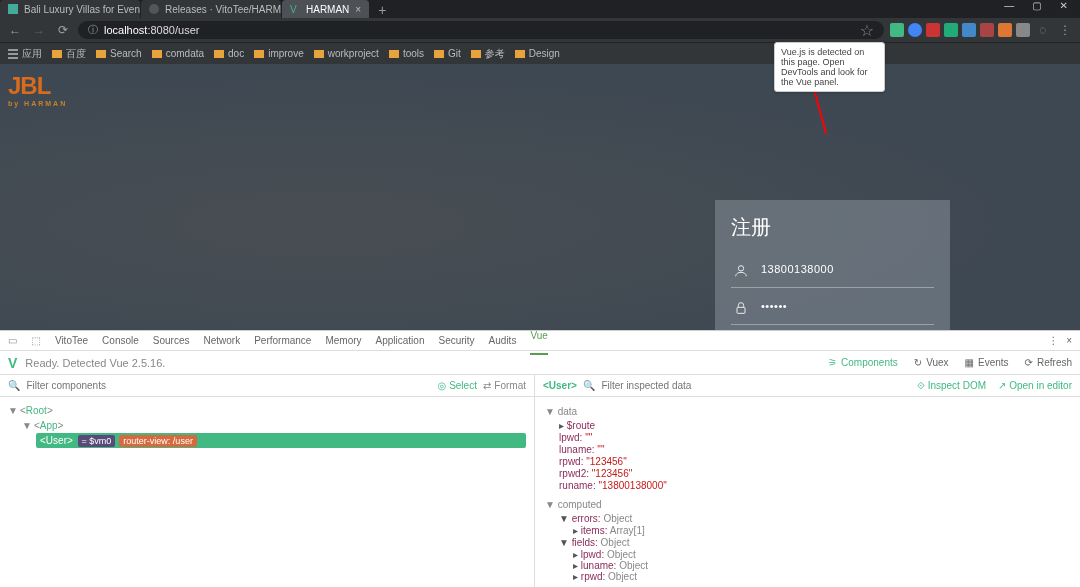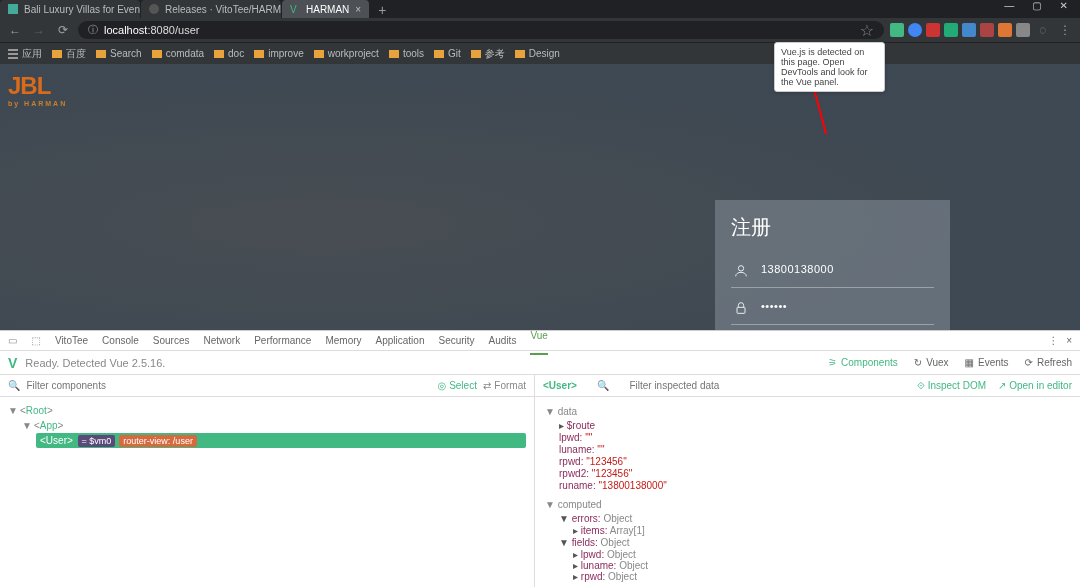--- a/index.html
+++ b/index.html
@@ -52,21 +52,21 @@
 .panel-head .tool{color:#42b883;display:flex;align-items:center;gap:3px}
 .tree{padding:6px 8px;font-size:10px;font-family:Consolas,monospace}
 .tree-row{color:#888;padding:2px 0;white-space:nowrap}
 .tree-row .caret{color:#888;margin-right:2px}
 .tree-row .tag{color:#42b883}
 .tree-row.sel{background:#42b883;color:#fff;padding:2px 4px;border-radius:2px}
 .tree-row.sel .tag{color:#fff}
 .badge1{background:#5a4a7a;color:#fff;padding:1px 4px;border-radius:2px;font-size:9px;margin:0 2px}
 .badge2{background:#d66a3e;color:#fff;padding:1px 4px;border-radius:2px;font-size:9px;margin:0 2px}
 .data-panel{flex:1;display:flex;flex-direction:column}
-.data-head{height:22px;display:flex;align-items:center;padding:0 8px;gap:20px;border-bottom:1px solid #ddd;font-size:10px}
+.data-head{height:22px;display:flex;align-items:center;padding:0 8px;gap:6px;border-bottom:1px solid #ddd;font-size:10px}
 .data-head .comp{color:#42b883;font-weight:bold}
 .data-head .tools-r{margin-left:auto;display:flex;gap:12px;color:#42b883}
 .data-body{padding:6px 10px;font-size:10px;font-family:Consolas,monospace;color:#555;overflow:auto;position:relative}
 .data-body .sect{color:#888;margin:3px 0}
 .data-body .key{color:#8b2c5c}
 .data-body .str{color:#c41a16}
 .data-body .obj{color:#888}
 .data-body .line{padding-left:14px;margin:1px 0;white-space:nowrap}
 .data-body .line2{padding-left:28px}
 </style>

